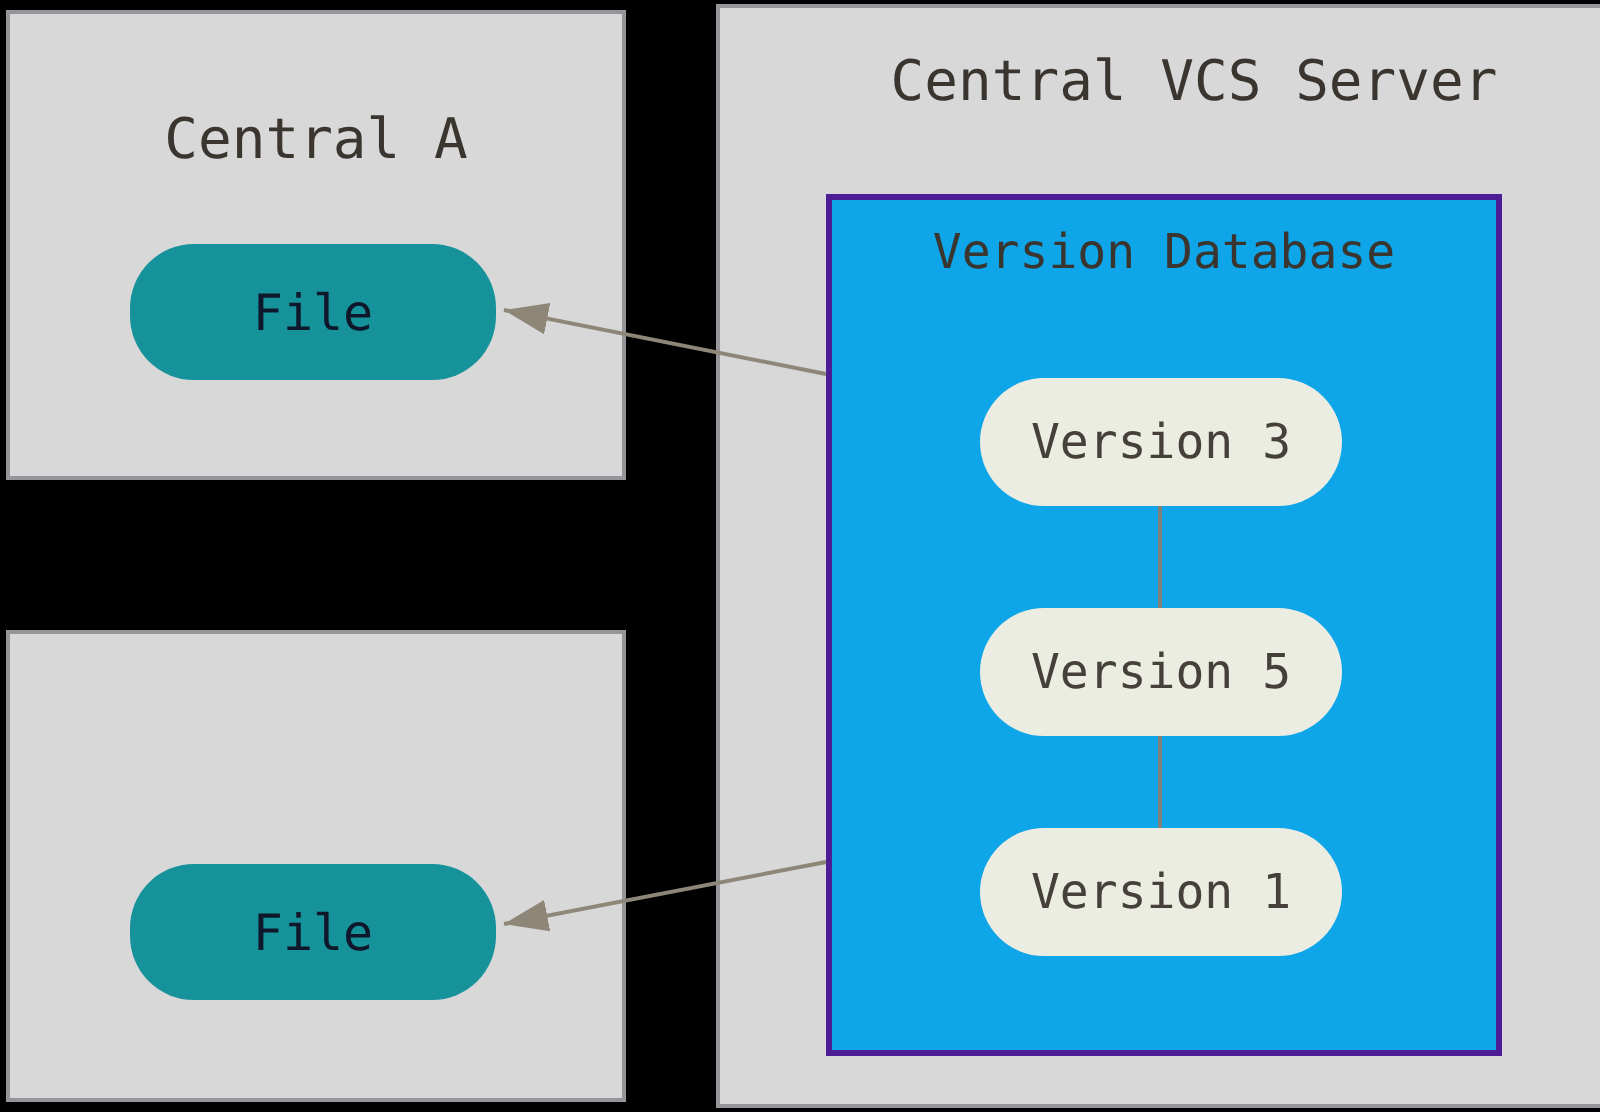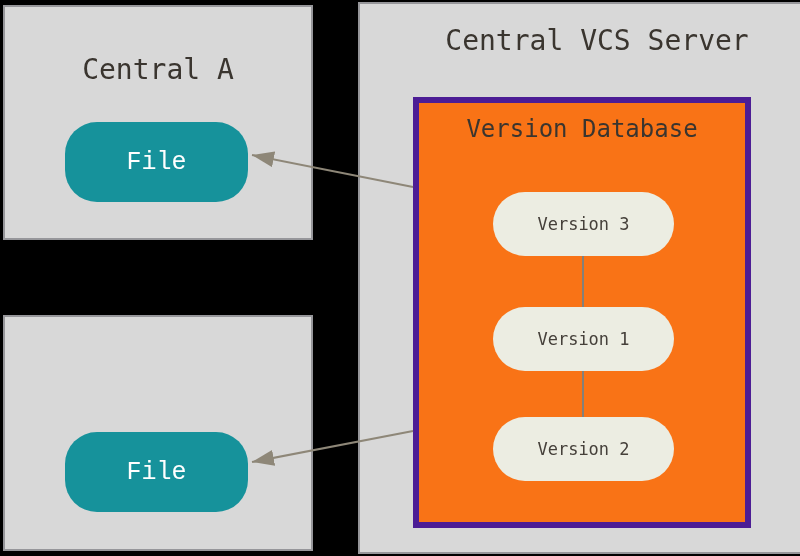--- a/index.html
+++ b/index.html
@@ -40,49 +40,48 @@
   .pill {
     position: absolute;
     display: flex;
     align-items: center;
     justify-content: center;
     border-radius: 32px;
     white-space: pre;
   }
   .file-pill {
     left: 60px; top: 115px;
-    width: 183px; height: 80px;
+    width: 183px; height: 68px;
     background: #16929b;
-    color: #ffffff;
+    color: #0f172a;
     font-size: 25px;
-    font-family: Liberation Mono, monospace;
   }
   .db-box {
     position: absolute;
     left: 53px; top: 93px;
     width: 338px; height: 431px;
-    background: #f97316;
-    border: 6px solid #4c1d95;
+    background: #0ea5e9;
+    border: 3px solid #4c1d95;
     box-sizing: border-box;
   }
   .db-title {
     position: absolute;
     top: 12px; left: 0; right: 0;
     text-align: center;
     font-size: 24px;
     line-height: 1.2;
     color: #3a352f;
     white-space: pre;
   }
   .version-pill {
     left: 74px;
     width: 181px; height: 64px;
     background: #ecede2;
     color: #45403a;
-    font-size: 17px;
+    font-size: 24px;
   }
   .v3 { top: 89px; }
   .v2 { top: 204px; }
   .v1 { top: 314px; }
 
   .connector {
     position: absolute;
     left: 163px;
     width: 2px;
     background: #83807a;
@@ -113,22 +112,22 @@
   <div class="box" id="server">
     <div class="box-title server-title">Central VCS Server</div>
 
     <div class="db-box">
       <div class="db-title">Version Database</div>
 
       <div class="connector c1"></div>
       <div class="connector c2"></div>
 
       <div class="pill version-pill v3">Version 3</div>
-      <div class="pill version-pill v2">Version 1</div>
-      <div class="pill version-pill v1">Version 2</div>
+      <div class="pill version-pill v2">Version 5</div>
+      <div class="pill version-pill v1">Version 1</div>
     </div>
   </div>
 
   <svg class="arrows" width="800" height="556" viewBox="0 0 800 556">
     <defs>
       <marker id="arrowhead" markerWidth="11" markerHeight="8" refX="11" refY="4" orient="auto" markerUnits="strokeWidth">
         <path d="M0,0 L11,4 L0,8 Z" fill="#8e8778"></path>
       </marker>
     </defs>
     <line x1="413" y1="187" x2="252" y2="155" stroke="#8e8778" stroke-width="2" marker-end="url(#arrowhead)"></line>

